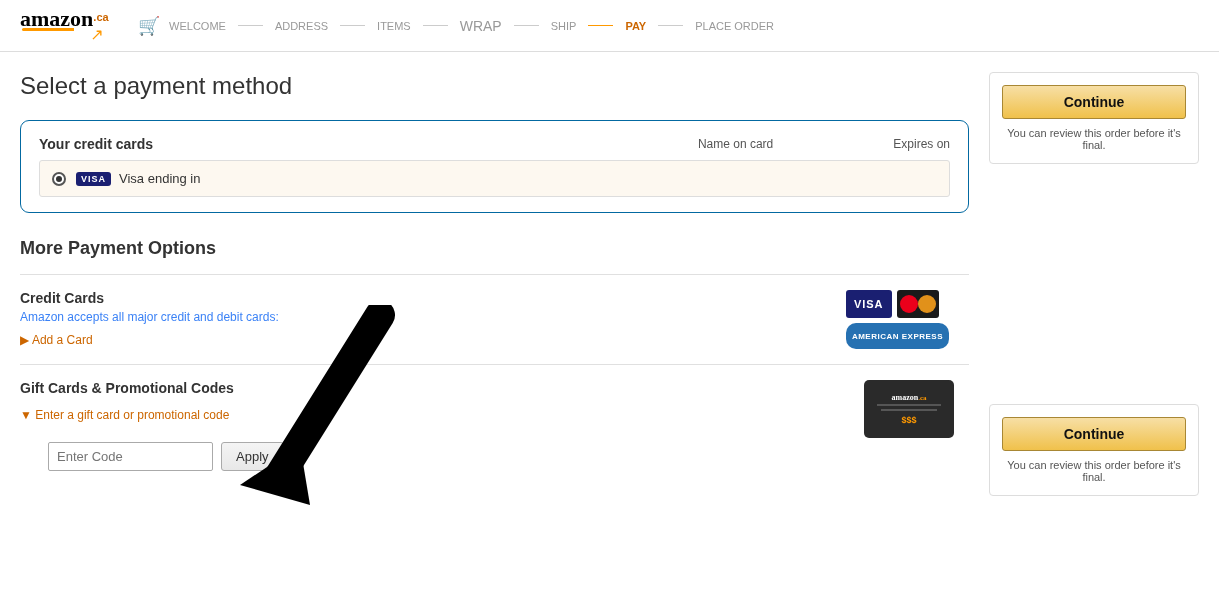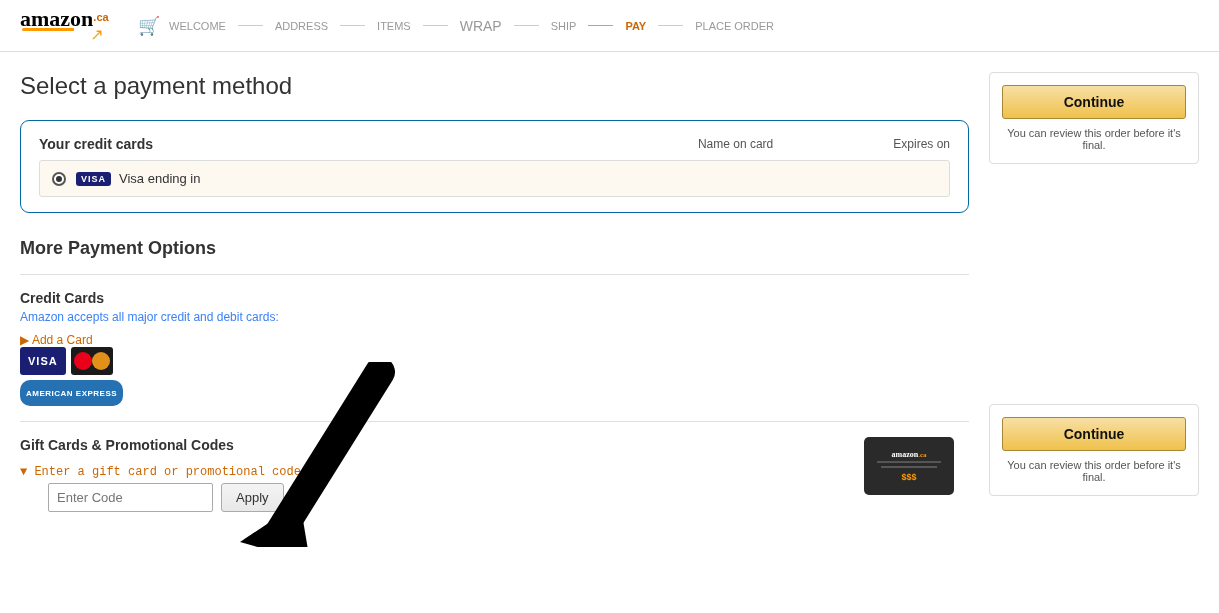--- a/index.html
+++ b/index.html
@@ -58,21 +58,21 @@
         </div>
         <div style="background:#1a1f71; color:#fff; font-size:9px; font-weight:bold; padding:2px 5px; border-radius:3px; margin-right:8px; letter-spacing:1px;">VISA</div>
         <span style="font-size:13px;"><span>Visa</span> <span>ending in</span></span>
       </div>
     </div>
 
     <h2 style="font-size:18px; font-weight:bold; margin-bottom:15px; color:#333;">More Payment Options</h2>
 
     <div style="border-top:1px solid #e0e0e0;">
 
-      <div style="padding:15px 0; border-bottom:1px solid #e0e0e0; display:flex; align-items:flex-start; justify-content:space-between;flex-direction:column;">
+      <div style="padding:15px 0; border-bottom:1px solid #e0e0e0; display:flex; align-items:flex-start; justify-content:space-between;">
         <div>
           <div style="font-weight:bold; font-size:14px; margin-bottom:4px;">Credit Cards</div>
           <div style="font-size:12px; color:#3b82f6; margin-bottom:8px;">Amazon accepts all major credit and debit cards:</div>
           <a style="color:#c60; font-size:12px; text-decoration:none; cursor:pointer;">▶ <span>Add a Card</span></a>
         </div>
         <div style="display:flex; flex-direction:column; gap:5px; margin-right:20px;">
           <div style="display:flex; gap:5px; align-items:center;">
             <div style="background:#1a1f71; color:#fff; font-size:11px; font-weight:bold; padding:4px 8px; border-radius:3px; height:28px; display:flex; align-items:center; letter-spacing:1px;">VISA</div>
             <div style="width:42px; height:28px; border-radius:3px; position:relative; overflow:hidden; background:#1a1a1a; display:flex; align-items:center; justify-content:center;">
               <div style="width:18px; height:18px; border-radius:50%; background:#eb001b; position:absolute; left:3px;"></div>
@@ -81,21 +81,21 @@
           </div>
           <div style="display:flex; gap:5px; align-items:center;">
             <div style="background:#2671b2; color:#fff; font-size:8px; font-weight:bold; padding:4px 6px; border-radius:10px; height:26px; display:flex; align-items:center; letter-spacing:0.5px;">AMERICAN EXPRESS</div>
           </div>
         </div>
       </div>
 
       <div style="padding:15px 0; display:flex; align-items:flex-start; justify-content:space-between; position:relative;">
         <div>
           <div style="font-weight:bold; font-size:14px; margin-bottom:12px;">Gift Cards &amp; Promotional Codes</div>
-          <a style="color:#c60; font-size:12px; text-decoration:none; cursor:pointer; display:block; margin-bottom:4px;font-family:Liberation Mono, monospace;">▼ <span>Enter a gift card or promotional code</span></a>
+          <a style="color:#c60; font-size:12px; text-decoration:none; cursor:pointer; display:block; margin-bottom:20px;">▼ <span>Enter a gift card or promotional code</span></a>
           <div style="display:flex; align-items:center; gap:8px;padding-left:28px;">
             <input type="text" style="border: 1px solid rgb(170, 170, 170); padding: 6px 8px; font-size: 13px; width: 165px; color: rgb(153, 153, 153); border-radius: 2px;" placeholder="Enter Code">
             <button style="padding:6px 14px; background:linear-gradient(to bottom, #f4f4f4, #e8e8e8); border:1px solid #aaa; border-radius:3px; font-size:13px; cursor:pointer; color:#333;">Apply</button>
           </div>
         </div>
         <div style="width:90px; height:58px; background:#2a2a2a; border-radius:5px; display:flex; flex-direction:column; align-items:center; justify-content:center; margin-right:15px; padding:5px; flex-shrink:0;">
           <div style="color:#fff; font-size:8px; font-weight:bold; font-family:Georgia,serif;">amazon<span style="color:#f90; font-size:7px;">.ca</span></div>
           <div style="background:#555; width:80%; height:2px; margin:2px 0;"></div>
           <div style="background:#777; width:70%; height:2px; margin:1px 0; opacity:0.6;"></div>
           <div style="color:#f90; font-size:9px; font-weight:bold; margin-top:3px;">$$$</div>

